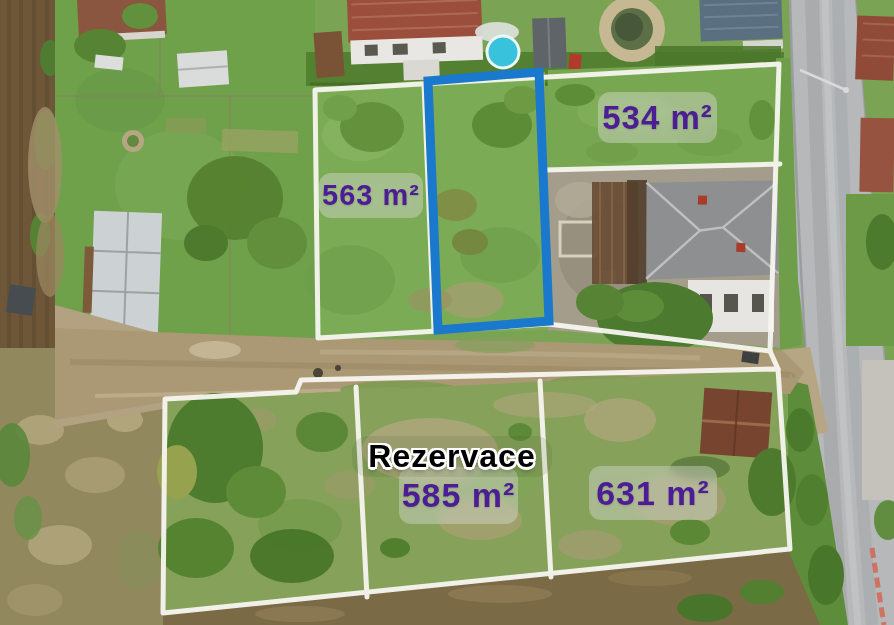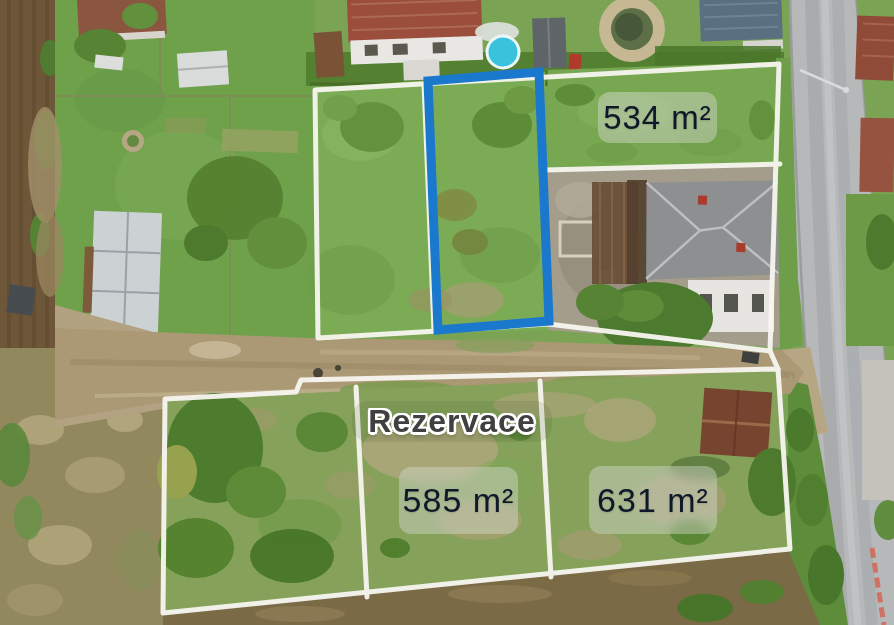--- a/index.html
+++ b/index.html
@@ -1,29 +1,29 @@
 <!DOCTYPE html>
 <html><head>
 <meta charset="utf-8">
 <style>
   html,body{margin:0;padding:0;background:#222;}
   .stage{position:relative;width:894px;height:625px;overflow:hidden;
          font-family:"Liberation Sans",sans-serif;background:#79a553;}
   svg.photo{position:absolute;left:0;top:0;display:block;}
   .chip{position:absolute;display:flex;align-items:center;justify-content:center;
-        background:rgba(214,221,204,0.42);border-radius:12px;color:#0f172a;
-        letter-spacing:1px;font-weight:400;
+        background:rgba(214,221,204,0.42);border-radius:12px;color:#4c1d95;
+        letter-spacing:1px;font-weight:700;
         backdrop-filter:blur(5px) saturate(.85);-webkit-backdrop-filter:blur(5px) saturate(.85);
         text-shadow:0 1px 2px rgba(40,60,30,.20);}
   #chip-563{left:319px;top:173px;width:104px;height:45px;font-size:29px;}
   #chip-543{left:434px;top:175px;width:96px;height:44px;font-size:28px;}
   #chip-534{left:598px;top:92px;width:119px;height:51px;font-size:33px;}
   #chip-644{left:201px;top:467px;width:128px;height:57px;font-size:35px;}
-  #chip-585{left:399px;top:467px;width:119px;height:67px;font-size:34px;}
-  #chip-631{left:589px;top:466px;width:128px;height:68px;font-size:34px;}
+  #chip-585{left:399px;top:467px;width:119px;height:57px;font-size:34px;}
+  #chip-631{left:589px;top:466px;width:128px;height:54px;font-size:34px;}
   .rezervace{position:absolute;left:352px;top:401px;width:200px;text-align:center;
         font-size:32px;font-weight:bold;letter-spacing:1px;color:#54b23a;
         background:rgba(70,90,50,0.14);border-radius:16px;padding:2px 0;
         text-shadow:-2px -2px 0 #fff,2px -2px 0 #fff,-2px 2px 0 #fff,2px 2px 0 #fff,
                     -2.5px 0 0 #fff,2.5px 0 0 #fff,0 -2.5px 0 #fff,0 2.5px 0 #fff,
                     0 4px 5px rgba(0,0,0,.35);}
   .brand{position:absolute;left:652px;top:34px;font-size:64px;font-weight:bold;
         letter-spacing:16px;color:rgba(255,255,255,0.80);}
 </style>
 </head>
@@ -265,20 +265,21 @@
     <path d="M545,170 L780,164"></path>
     <path d="M770,351 L778,369"></path>
     <path d="M165,399 L296,392 L301,380 L778,369 L790,549 L163,613 Z"></path>
     <path d="M356,387 L367,597"></path>
     <path d="M540,381 L551,577"></path>
   </g>
 
   <polygon points="428,81 539,72 549,321 438,330" fill="none" stroke="#1a78cd" stroke-width="9" stroke-linejoin="miter"></polygon>
 </svg>
 
+<div class="chip" id="chip-563">563 m²</div>
 <div class="chip" id="chip-534">534 m²</div>
 <div class="chip" id="chip-585">585 m²</div>
 <div class="chip" id="chip-631">631 m²</div>
 
-<div class="rezervace" style="color: #404040;">Rezervace</div>
+<div class="rezervace" style="color: #000000; margin-top: 35px;">Rezervace</div>
 
 
 </div>
 
 </body></html>

